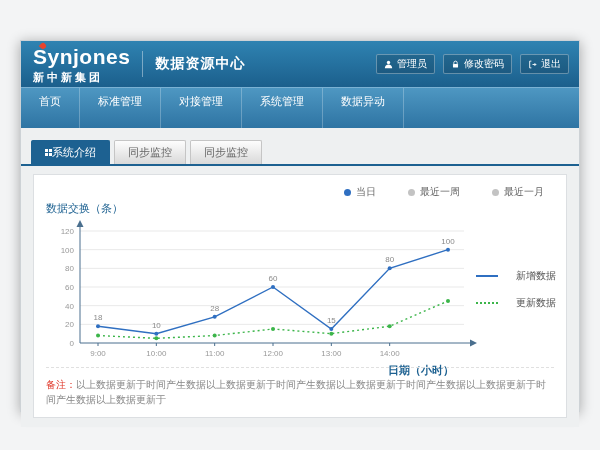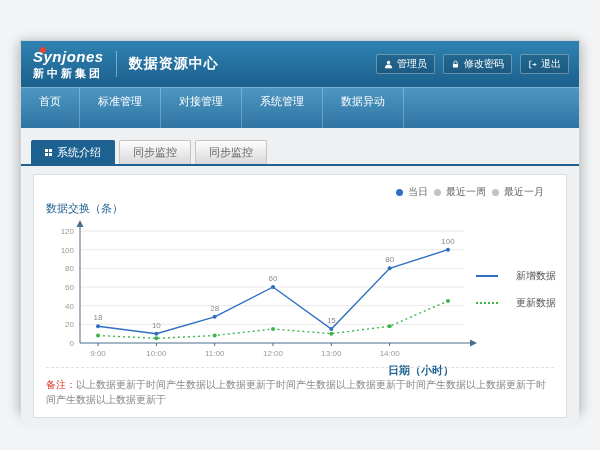--- a/index.html
+++ b/index.html
@@ -7,52 +7,52 @@
     font-family:"Liberation Sans","DejaVu Sans",sans-serif;background:#f3f4f5}
   .window{position:absolute;left:20px;top:40px;width:560px;height:372px;
     background:#f0f1f2;box-shadow:0 2px 12px rgba(0,0,0,.32);border:1px solid #cdd2d6}
 
   
   .hdr{height:46px;background:linear-gradient(180deg,#2f83b2,#1b5f8c);
     display:flex;align-items:center;padding:0 10px;color:#fff}
   .brand{position:relative;display:flex;flex-direction:column;line-height:1.1;padding-left:2px}
   .brand-mark{position:absolute;left:9px;top:-2px;width:6px;height:6px;background:#e8432d;
     border-radius:50% 50% 50% 0;transform:rotate(45deg)}
-  .brand-en{font-size:15px;font-style:italic;font-weight:bold;letter-spacing:.5px}
+  .brand-en{font-size:21px;font-weight:bold;letter-spacing:.5px}
   .brand-cn{font-size:11px;font-weight:bold;letter-spacing:3px;margin-top:2px}
   .vdiv{width:1px;height:26px;background:rgba(255,255,255,.4);margin:0 12px}
   .app-title{font-size:14px;font-weight:bold;letter-spacing:1px}
   .hdr-actions{margin-left:auto;display:flex;gap:8px;align-items:center}
   .hbtn{display:flex;align-items:center;gap:4px;font-size:10px;color:#fff;cursor:pointer;
     background:rgba(0,0,0,.14);border:1px solid rgba(255,255,255,.32);border-radius:2px;padding:2px 7px}
   .hicon{width:9px;height:9px;fill:#fff;flex:0 0 auto}
 
   
   .nav{height:41px;background:linear-gradient(180deg,#4e97c2,#2e74a3);
     border-top:1px solid #7ab1d3;display:flex}
   .nav-item{line-height:26px;padding:0 18px;color:#fff;font-size:11px;cursor:pointer;
     border-right:1px solid rgba(255,255,255,.25)}
 
   
   .content{position:relative;height:299px;background:#eef0f1;padding-top:12px}
   .tabs{display:flex;padding-left:10px;gap:4px}
   .tab{height:24px;padding:0 13px;font-size:11px;color:#666;cursor:pointer;
     background:linear-gradient(180deg,#fdfdfd,#d9d9d9);border:1px solid #c5c5c5;border-bottom:none;
-    border-radius:2px 2px 0 0;display:flex;align-items:center;gap:5px}
+    border-radius:2px 2px 0 0;display:flex;align-items:center;}
   .tab.active{background:#1d6191;color:#fff;border-color:#1d6191}
   .grid-icon{width:7px;height:7px;background:
     linear-gradient(#fff,#fff) 0 0/3px 3px no-repeat,
     linear-gradient(#fff,#fff) 4px 0/3px 3px no-repeat,
     linear-gradient(#fff,#fff) 0 4px/3px 3px no-repeat,
     linear-gradient(#fff,#fff) 4px 4px/3px 3px no-repeat}
   .tab-rule{height:2px;background:#1d6191}
 
   
   .panel{position:relative;margin:8px 12px;height:244px;background:#fff;border:1px solid #dcdfe2}
-  .filters{position:absolute;top:10px;right:22px;display:flex;gap:6px;align-items:center;
+  .filters{position:absolute;top:10px;right:22px;display:flex;gap:32px;align-items:center;
     font-size:10px;color:#666}
   .filter{display:flex;align-items:center;gap:5px;cursor:pointer}
   .dot{width:7px;height:7px;border-radius:50%;background:#c3c3c3}
   .ylabel{position:absolute;top:26px;left:12px;font-size:11px;color:#1d6191;font-weight:normal}
   .chart-svg{position:absolute;left:6px;top:42px}
   .xlabel{position:absolute;top:188px;right:112px;font-size:11px;color:#1d6191;font-weight:bold}
   .series-legend{position:absolute;right:10px;top:94px;font-size:10px;color:#555}
   .leg-row{display:flex;align-items:center;gap:18px;margin-bottom:13px;cursor:pointer}
   .sample{width:22px;height:0;border-top:2px solid #2f6fc1}
   .note{position:absolute;left:12px;right:12px;bottom:10px;border-top:1px dashed #e0e0e0;

